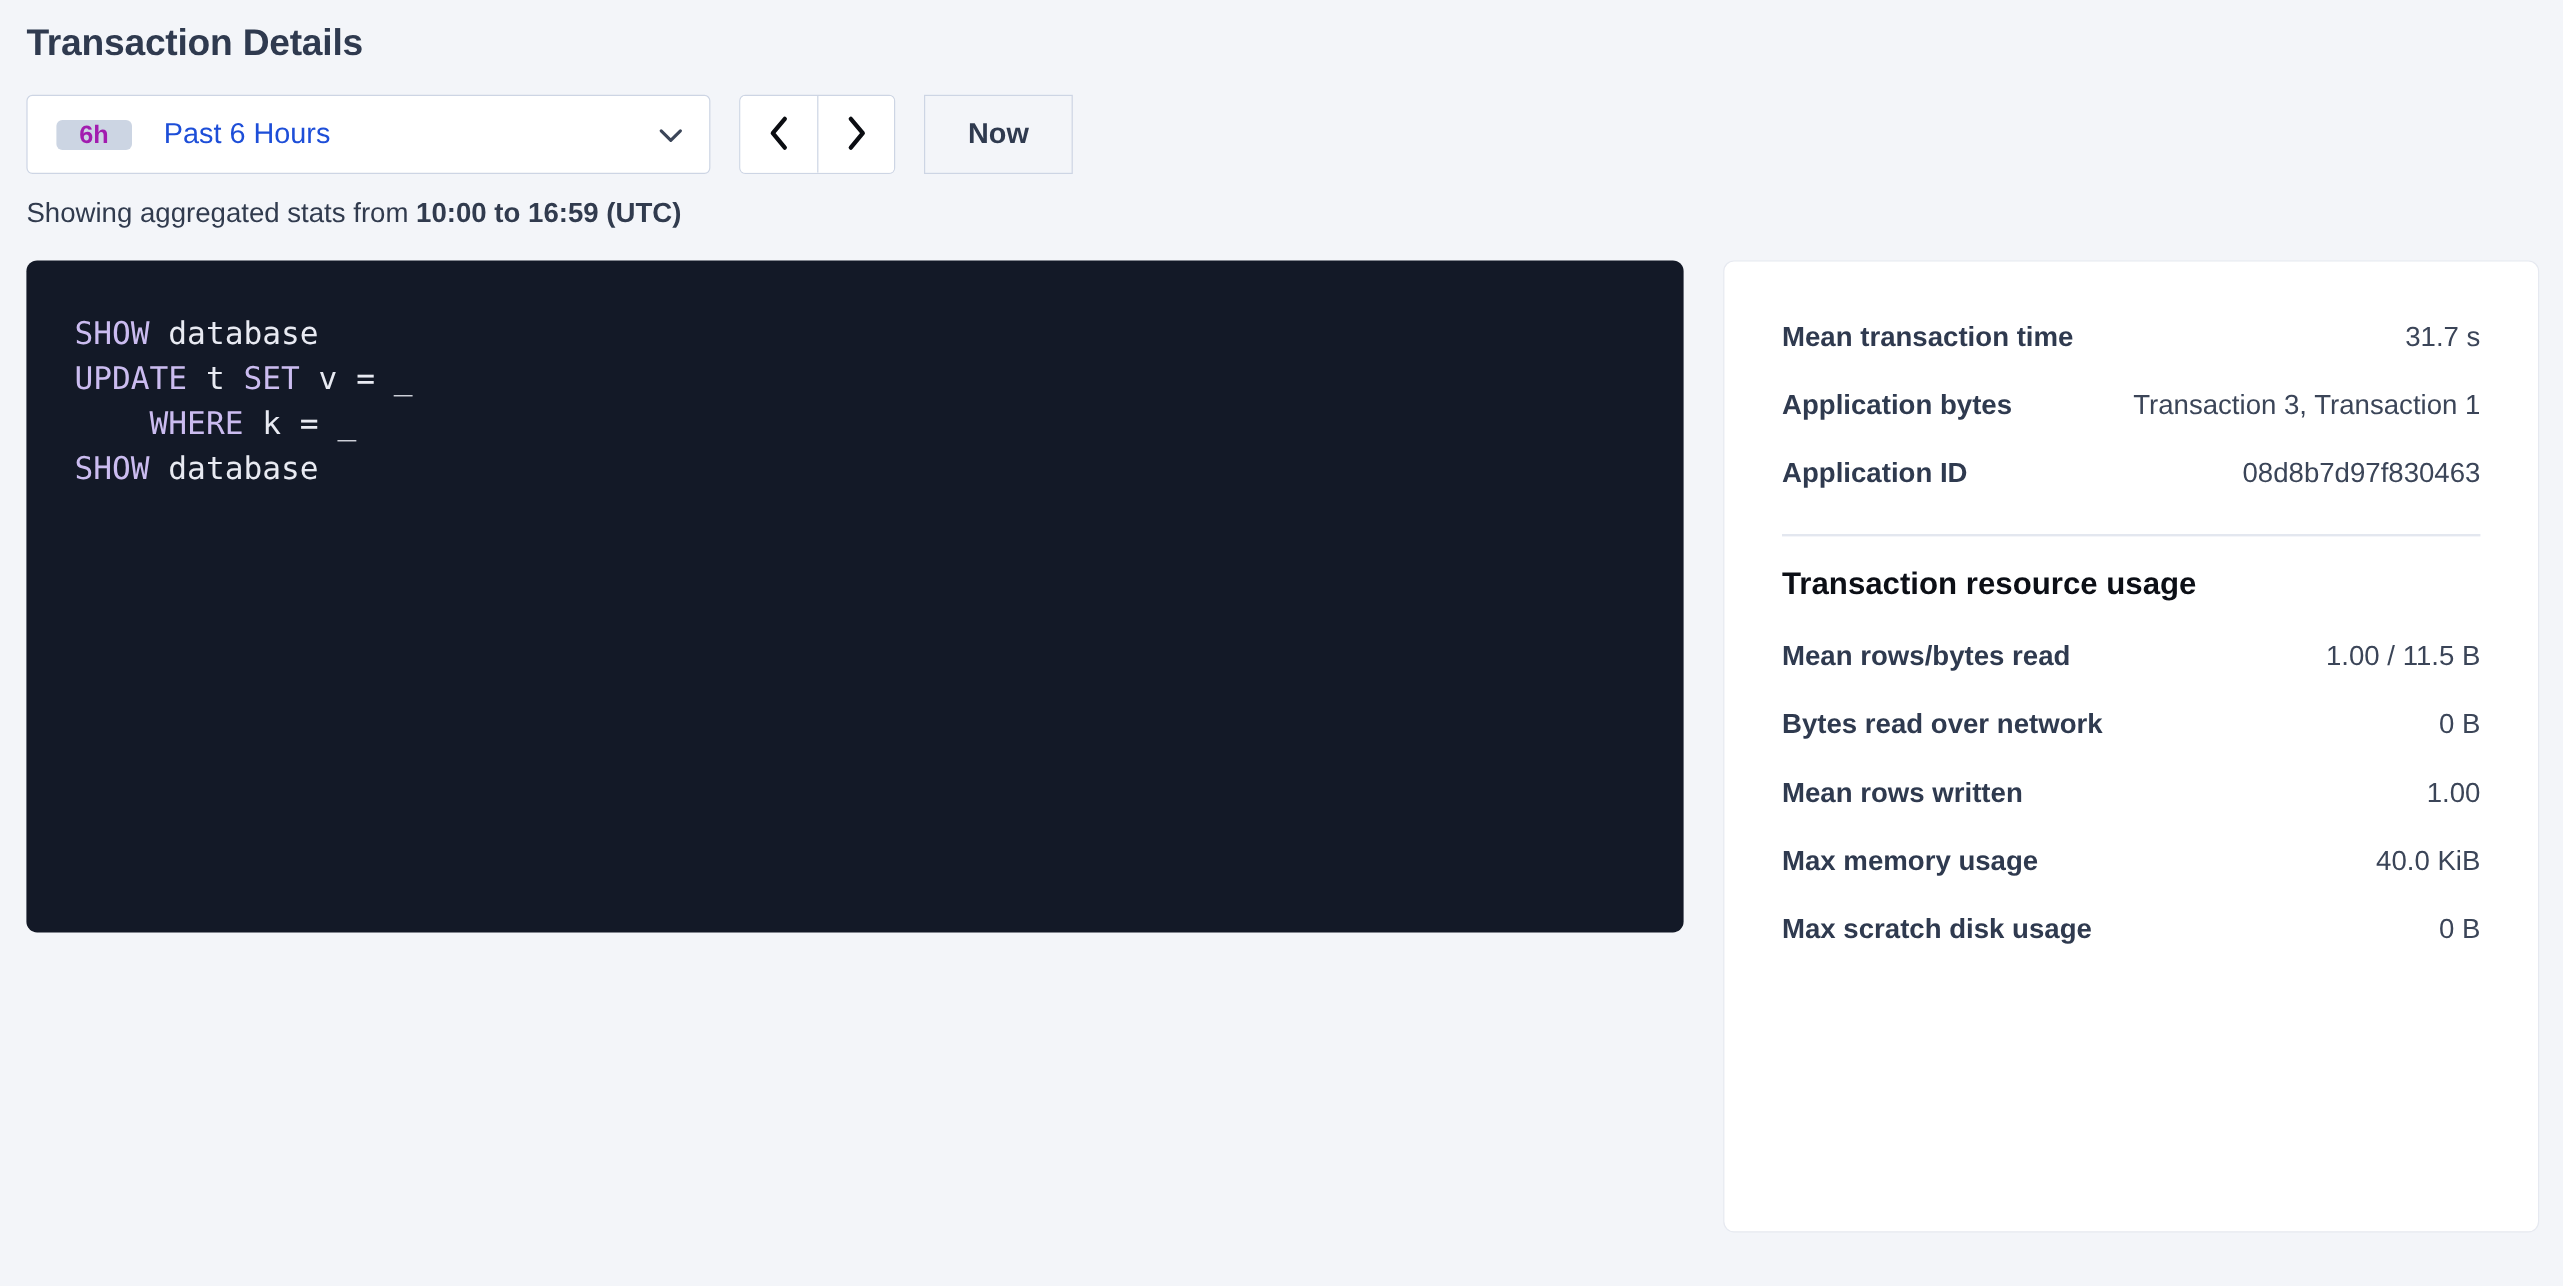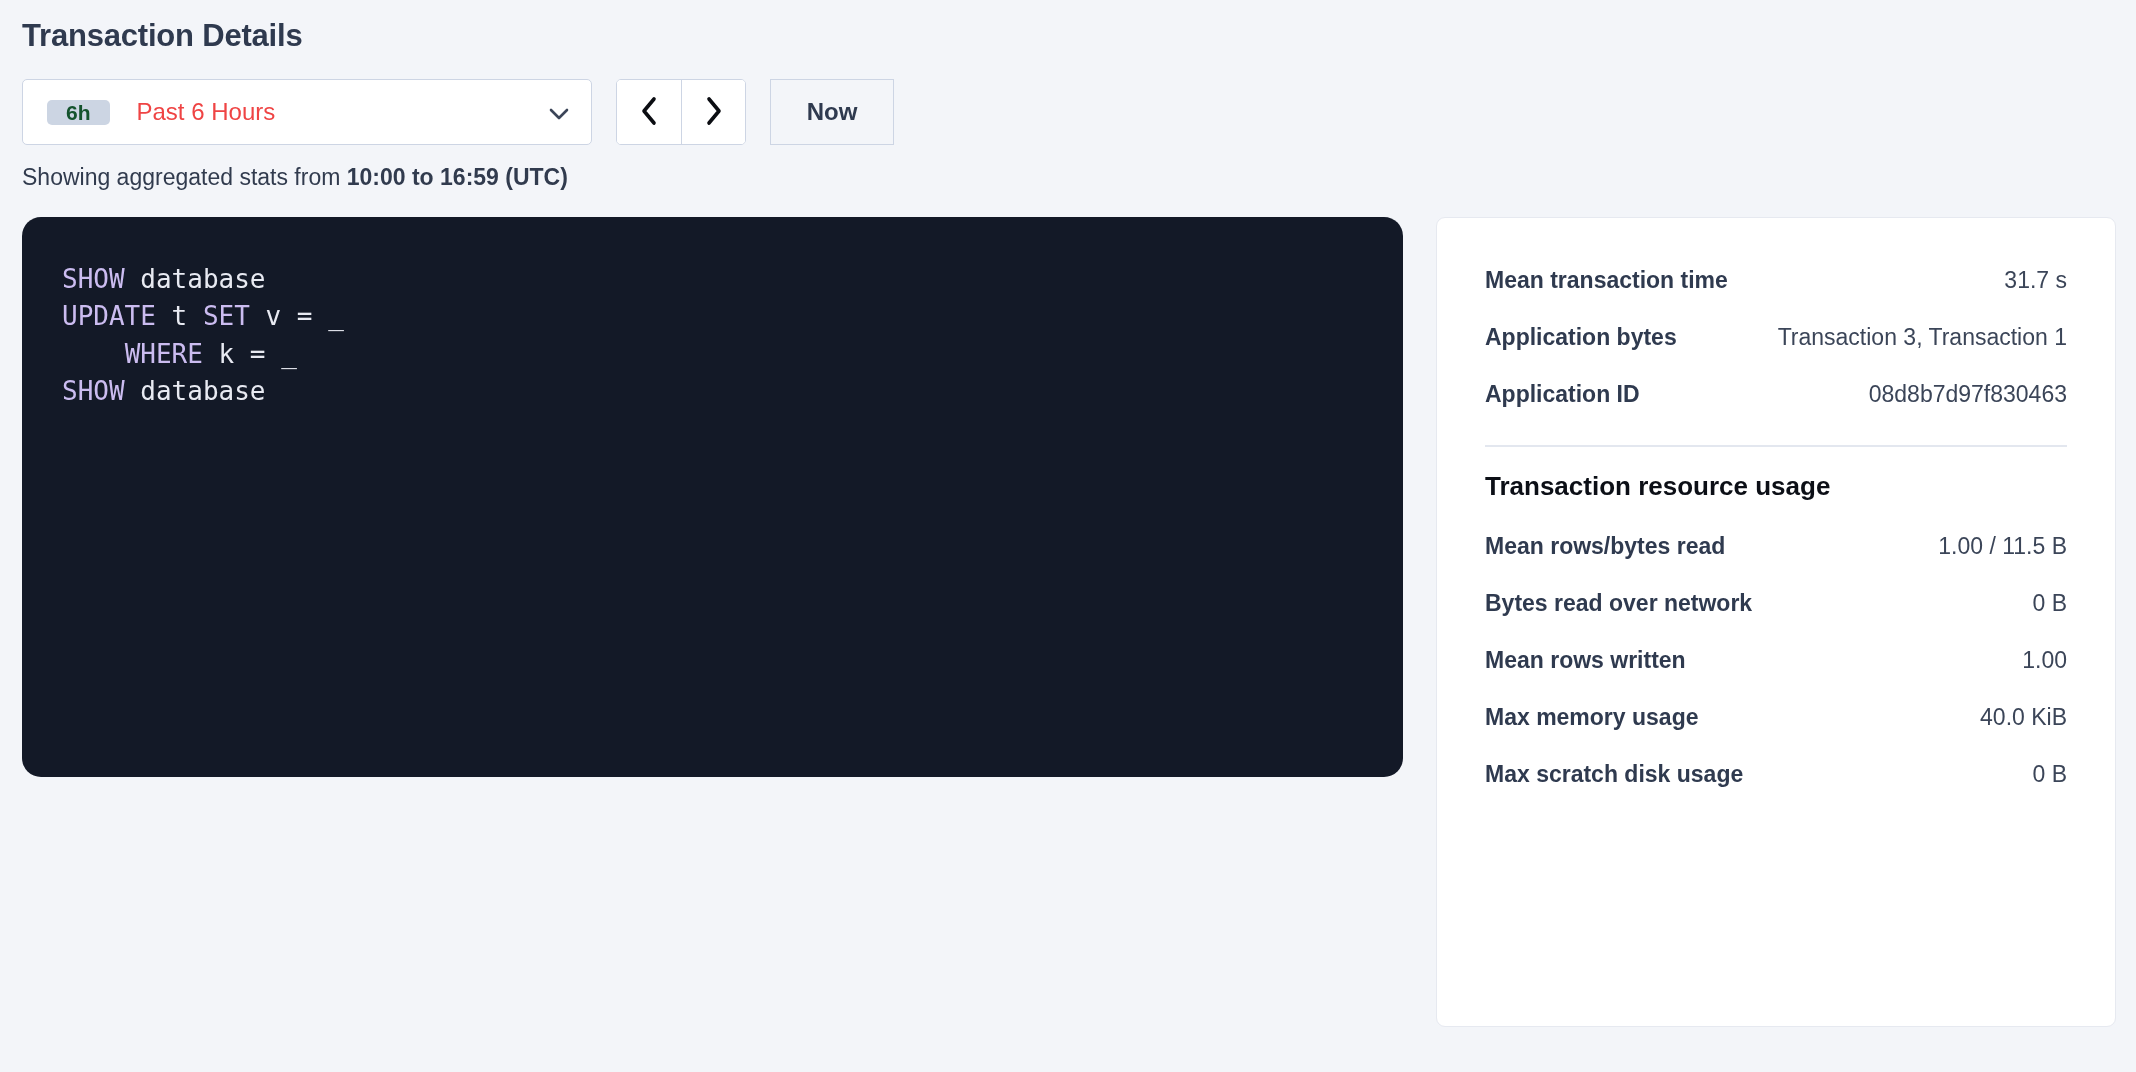--- a/index.html
+++ b/index.html
@@ -43,30 +43,30 @@
     width: 570px;
     height: 66px;
     background: #ffffff;
     border: 1.5px solid #cdd5e4;
     border-radius: 5px;
     padding: 0 22px 0 24px;
     cursor: pointer;
   }
   .range-badge {
     background: #ccd5e3;
-    color: #14532d;
+    color: #a21caf;
     font-size: 21px;
     font-weight: bold;
     border-radius: 5px;
     padding: 2px 19px;
     line-height: 1;
   }
   .range-label {
     font-size: 24px;
-    color: #ef4444;
+    color: #1d4ed8;
     margin-left: 27px;
     flex: 1;
   }
   .chevron-down {
     width: 20px;
     height: 12px;
     flex: none;
   }
 
   .arrow-group {
@@ -114,21 +114,21 @@
     display: flex;
     gap: 33px;
     margin-top: 26px;
     align-items: flex-start;
   }
 
   .code-block {
     width: 1381px;
     height: 560px;
     background: #131927;
-    border-radius: 19px;
+    border-radius: 9px;
     padding: 44px 0 0 40px;
     font-family: "DejaVu Sans Mono", monospace;
     font-size: 26px;
     line-height: 1.43;
     white-space: pre;
     overflow: hidden;
     flex: none;
   }
   .kw  { color: #cbbcf0; }
   .idn { color: #e8eaf2; }

